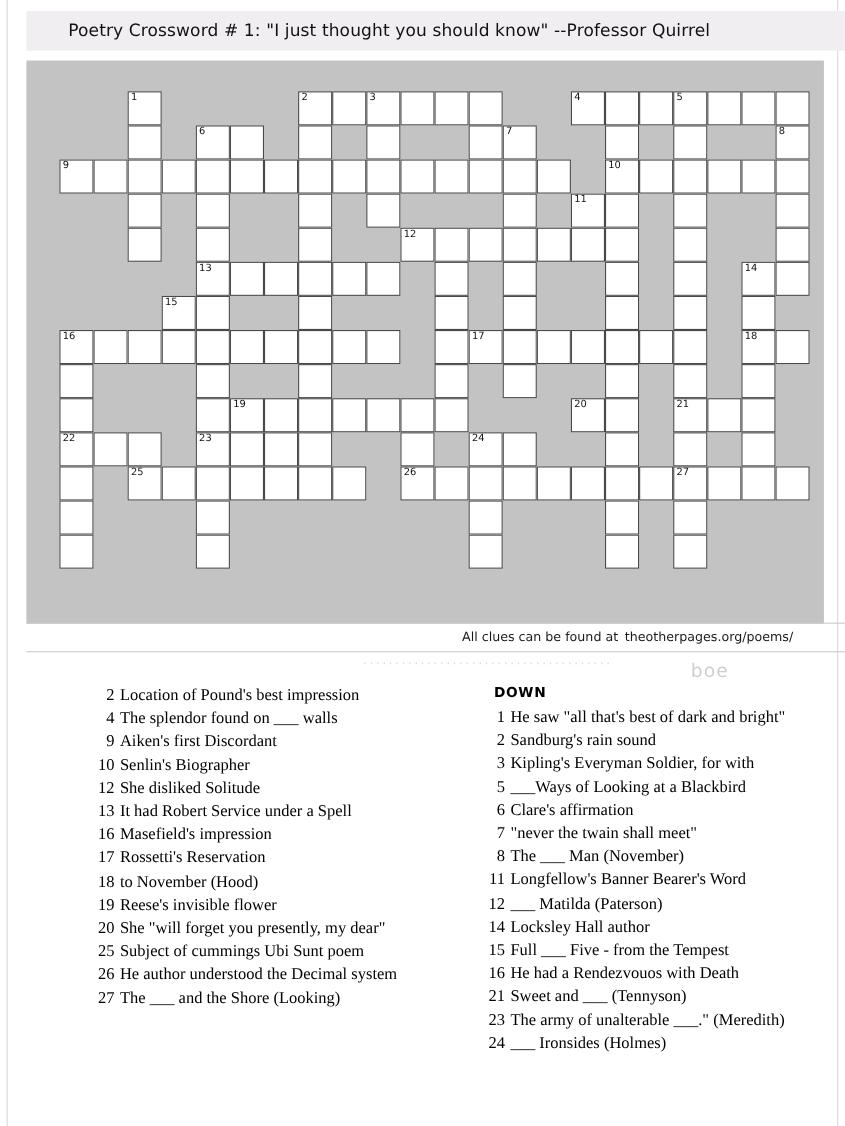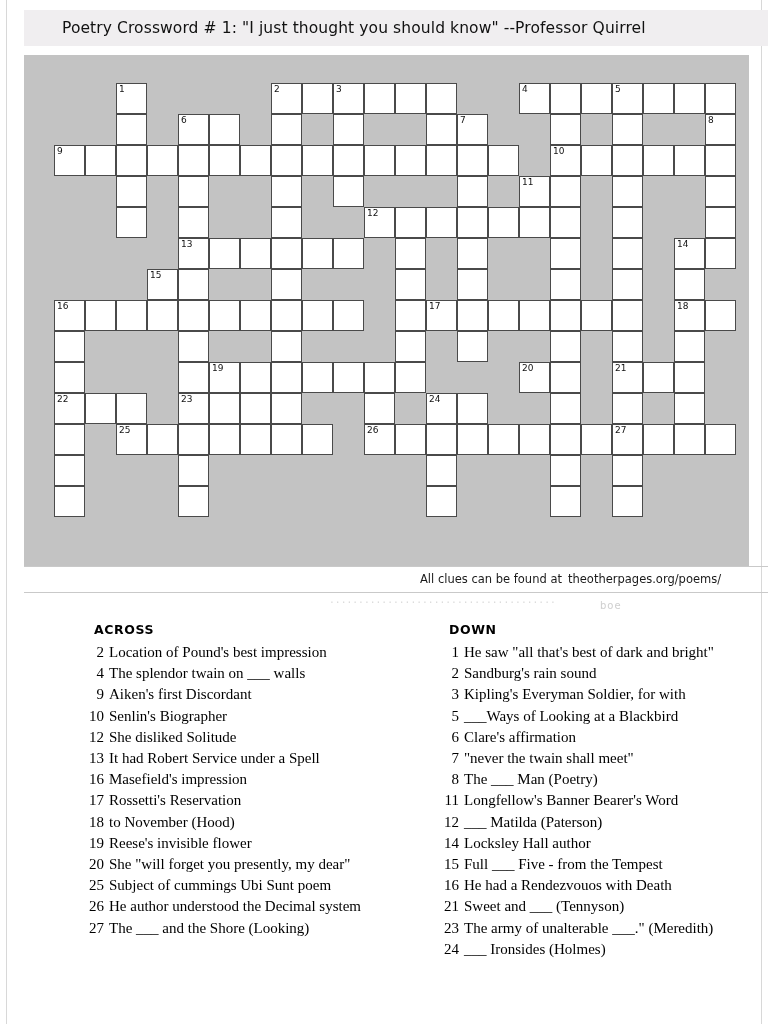--- a/index.html
+++ b/index.html
@@ -95,24 +95,24 @@
     width: 400px; height: 16px;
     color: #dcdcdc;
     font-family: "DejaVu Sans", sans-serif;
     font-size: 12px;
     letter-spacing: 2px;
     overflow: hidden;
     white-space: nowrap;
   }
   .ghost-row2 {
     position: absolute;
-    left: 600px; top: 600px;
+    left: 628px; top: 600px;
     color: #cfcfcf;
     font-family: "DejaVu Sans", sans-serif;
-    font-size: 10px;
+    font-size: 17px;
     letter-spacing: 1px;
   }
   .clues {
     position: absolute;
     left: 70px; top: 622px;
     width: 680px;
   }
   .clue-col {
     position: absolute;
     top: 0;
@@ -383,24 +383,23 @@
   <div class="note-line"></div>
   <div class="note">
     <span>All clues can be found at</span><span class="url">theotherpages.org/poems/</span>
   </div>
   <div class="note-line2"></div>
   <div class="ghost-row">·······································</div>
   <div class="ghost-row2">boe</div>
 
   <div class="clues">
     <div class="clue-col across">
-      <div class="clue-head">ACROSS</div>
       <div id="across-list">
           <div class="clue-item"><span class="clue-num">2</span><span>Location of Pound's best impression</span></div>
-          <div class="clue-item"><span class="clue-num">4</span><span>The splendor twain on ___ walls</span></div>
+          <div class="clue-item"><span class="clue-num">4</span><span>The splendor found on ___ walls</span></div>
           <div class="clue-item"><span class="clue-num">9</span><span>Aiken's first Discordant</span></div>
           <div class="clue-item"><span class="clue-num">10</span><span>Senlin's Biographer</span></div>
           <div class="clue-item"><span class="clue-num">12</span><span>She disliked Solitude</span></div>
           <div class="clue-item"><span class="clue-num">13</span><span>It had Robert Service under a Spell</span></div>
           <div class="clue-item"><span class="clue-num">16</span><span>Masefield's impression</span></div>
           <div class="clue-item"><span class="clue-num">17</span><span>Rossetti's Reservation</span></div>
           <div class="clue-item"><span class="clue-num">18</span><span>to November (Hood)</span></div>
           <div class="clue-item"><span class="clue-num">19</span><span>Reese's invisible flower</span></div>
           <div class="clue-item"><span class="clue-num">20</span><span>She "will forget you presently, my dear"</span></div>
           <div class="clue-item"><span class="clue-num">25</span><span>Subject of cummings Ubi Sunt poem</span></div>
@@ -410,21 +409,21 @@
     </div>
     <div class="clue-col down">
       <div class="clue-head">DOWN</div>
       <div id="down-list">
           <div class="clue-item"><span class="clue-num">1</span><span>He saw "all that's best of dark and bright"</span></div>
           <div class="clue-item"><span class="clue-num">2</span><span>Sandburg's rain sound</span></div>
           <div class="clue-item"><span class="clue-num">3</span><span>Kipling's Everyman Soldier, for with</span></div>
           <div class="clue-item"><span class="clue-num">5</span><span>___Ways of Looking at a Blackbird</span></div>
           <div class="clue-item"><span class="clue-num">6</span><span>Clare's affirmation</span></div>
           <div class="clue-item"><span class="clue-num">7</span><span>"never the twain shall meet"</span></div>
-          <div class="clue-item"><span class="clue-num">8</span><span>The ___ Man (Poetry)</span></div>
+          <div class="clue-item"><span class="clue-num">8</span><span>The ___ Man (November)</span></div>
           <div class="clue-item"><span class="clue-num">11</span><span>Longfellow's Banner Bearer's Word</span></div>
           <div class="clue-item"><span class="clue-num">12</span><span>___ Matilda (Paterson)</span></div>
           <div class="clue-item"><span class="clue-num">14</span><span>Locksley Hall author</span></div>
           <div class="clue-item"><span class="clue-num">15</span><span>Full ___ Five - from the Tempest</span></div>
           <div class="clue-item"><span class="clue-num">16</span><span>He had a Rendezvouos with Death</span></div>
           <div class="clue-item"><span class="clue-num">21</span><span>Sweet and ___ (Tennyson)</span></div>
           <div class="clue-item"><span class="clue-num">23</span><span>The army of unalterable ___." (Meredith)</span></div>
           <div class="clue-item"><span class="clue-num">24</span><span>___ Ironsides (Holmes)</span></div>
         </div>
     </div>

